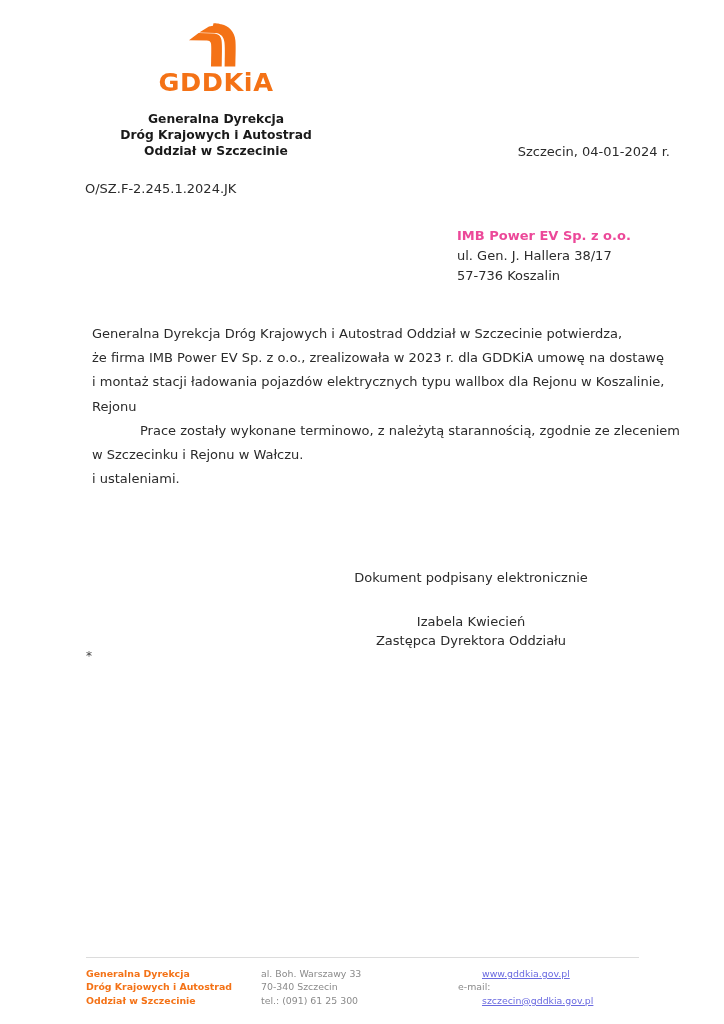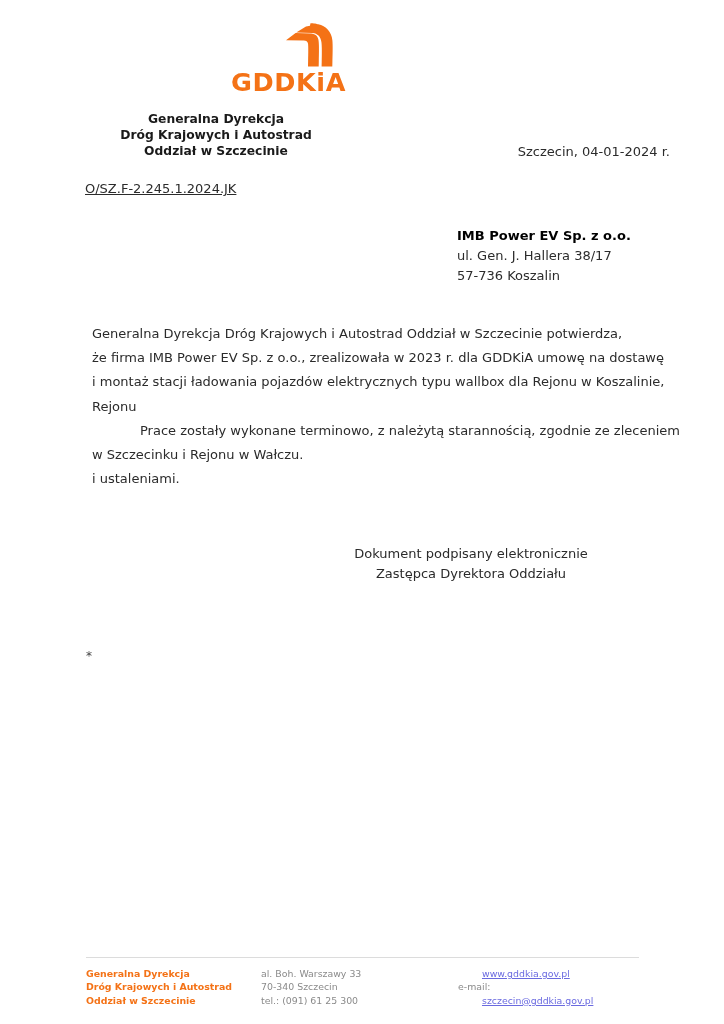--- a/index.html
+++ b/index.html
@@ -29,21 +29,21 @@
   .letterhead {
     position: absolute;
     left: 86px;
     top: 22px;
     width: 260px;
     text-align: center;
   }
   .logo-wrap {
     display: block;
     width: 100%;
-    text-align: right;
+    text-align: center;
     line-height: 0;
   }
   .logo-mark {
     display: inline-block;
     width: 66px;
     height: 46px;
   }
   .logo-word {
     display: block;
     margin-top: 1px;
@@ -78,55 +78,54 @@
     padding-left: 28px;
   }
 
   
   .ref-no {
     position: absolute;
     left: 85px;
     top: 181px;
     font-size: 13px;
     color: #2b2b2b;
-    text-decoration: underline;
   }
 
   
   .addressee {
     position: absolute;
     left: 457px;
     top: 226px;
     font-size: 13px;
     line-height: 1.52;
     color: #2b2b2b;
   }
   .addressee .company {
     font-weight: bold;
-    color: #000000;
+    color: #ec4899;
   }
 
   
   .body-text {
     position: absolute;
     left: 92px;
     top: 322px;
     width: 558px;
     font-size: 13px;
     line-height: 24.2px;
     color: #2b2b2b;
   }
   .body-text .line { display: block; white-space: pre; }
   .body-text .indent { padding-left: 48px; }
 
   
   .signature {
     position: absolute;
     left: 300px;
-    top: 544px;
+    top: 568px;
     width: 342px;
     text-align: center;
     font-size: 13px;
     color: #2b2b2b;
     line-height: 1.5;
   }
   .signature .sig-top { display: block; }
   .signature .sig-name {
     display: block;
     margin-top: 24px;
@@ -245,20 +244,21 @@
     <span class="line">że firma IMB Power EV Sp. z o.o., zrealizowała w 2023 r. dla GDDKiA umowę na dostawę</span>
     <span class="line">i montaż stacji ładowania pojazdów elektrycznych typu wallbox dla Rejonu w Koszalinie,</span>
     <span class="line">Rejonu</span>
     <span class="line indent">Prace zostały wykonane terminowo, z należytą starannością, zgodnie ze zleceniem</span>
     <span class="line">w Szczecinku i Rejonu w Wałczu.</span>
     <span class="line">i ustaleniami.</span>
   </div>
 
   <div class="signature">
     <span class="sig-top">Dokument podpisany elektronicznie</span>
+    <span class="sig-name">Izabela Kwiecień</span>
     <span class="sig-role">Zastępca Dyrektora Oddziału</span>
   </div>
 
   <div class="footnote-mark">*</div>
 
   <div class="footer-rule"></div>
 
   <div class="footer">
 
     <div class="footer-col org">

